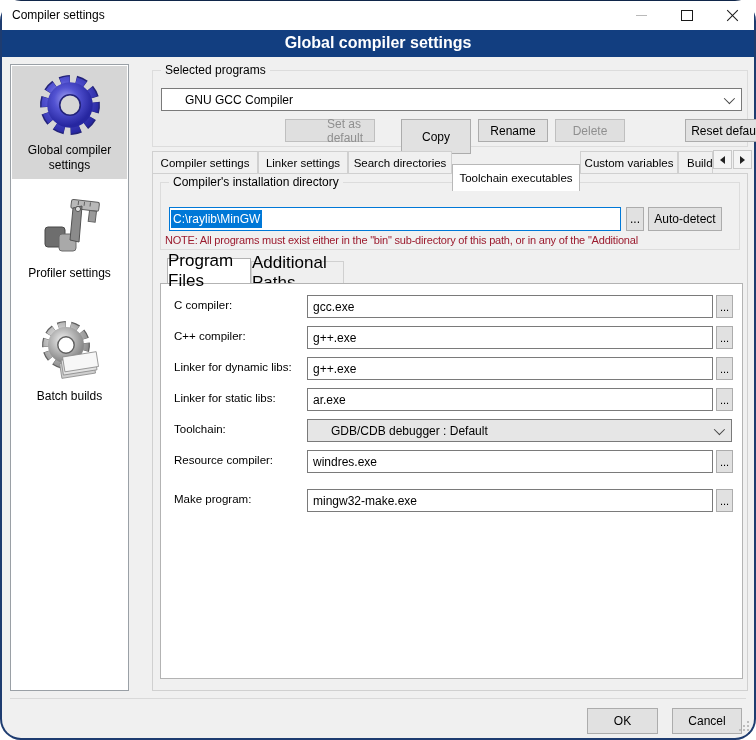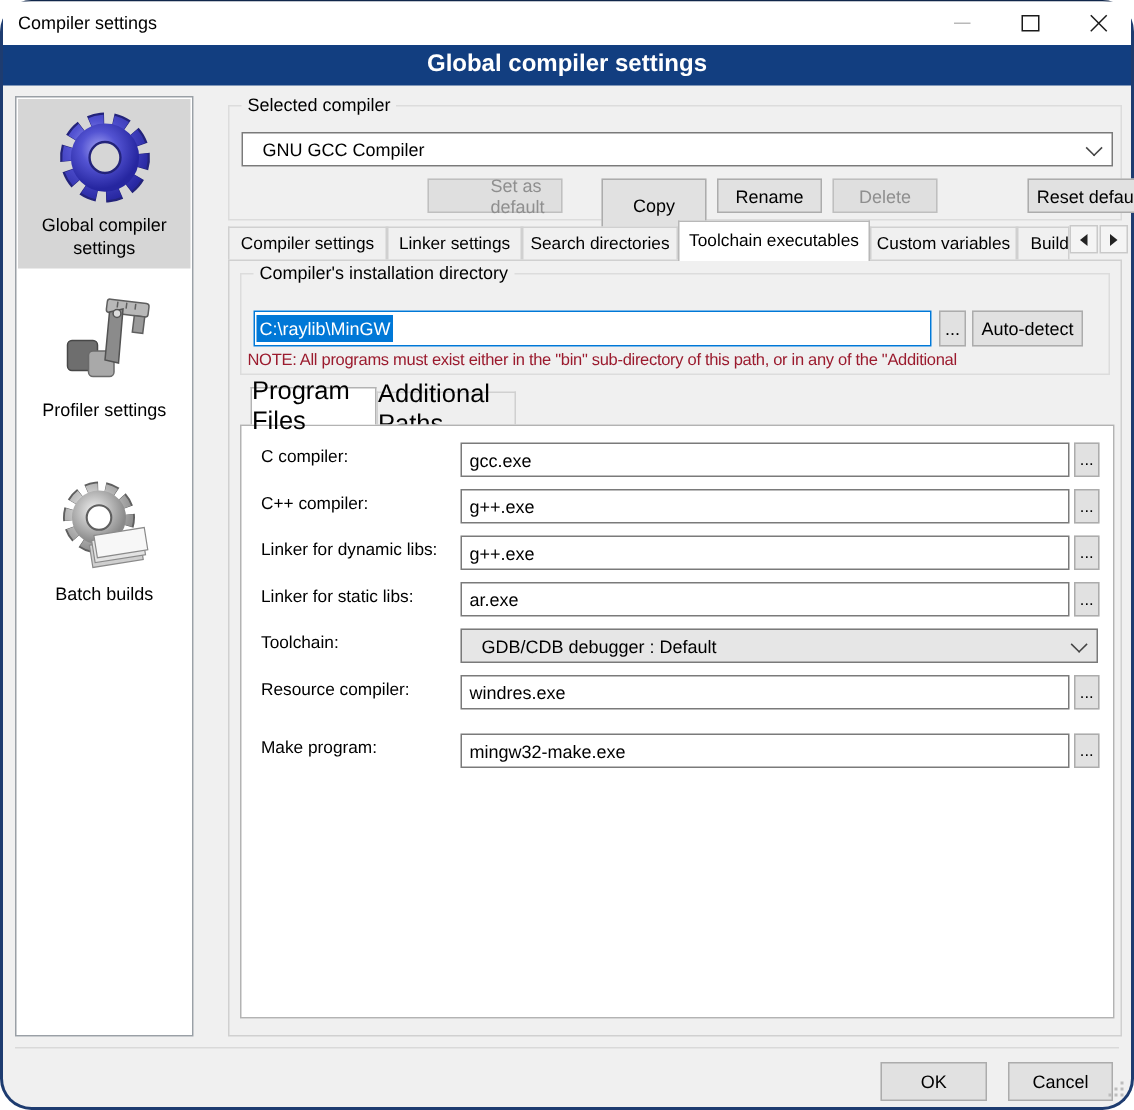--- a/index.html
+++ b/index.html
@@ -30,41 +30,41 @@
   .side-item .slabel{margin-top:6px;line-height:15px;width:112px;}
   .si-0{top:1px;height:113px;} .si-1{top:124px;height:104px;} .si-2{top:247px;height:106px;}
 
   
   .groupbox{position:absolute;border:1px solid #dcdcdc;box-sizing:border-box;}
   .grouplabel{position:absolute;top:-8px;left:8px;background:#f0f0f0;padding:0 4px;font-size:12px;}
 
   .gb-compiler{left:150px;top:69px;width:596px;height:77px;}
 
   
-  .combo{position:absolute;box-sizing:border-box;background:#fff;border:1px solid #7a7a7a;display:flex;align-items:center;padding-left:13px;text-align:center;}
+  .combo{position:absolute;box-sizing:border-box;background:#fff;border:1px solid #7a7a7a;display:flex;align-items:center;padding-left:23px;text-align:center;}
   .combo .chev{position:absolute;right:9px;top:7px;width:7px;height:7px;border-right:1.3px solid #444;border-bottom:1.3px solid #444;transform:rotate(45deg) translateY(-2px);}
   .combo.gray{background:#e6e6e6;}
 
   .combo-compiler{left:8px;top:17px;width:581px;height:23px;}
 
   
   .btn{position:absolute;box-sizing:border-box;background:#e1e1e1;border:1px solid #acacac;display:flex;align-items:center;justify-content:center;font-size:12px;cursor:default;}
   .btn.disabled{background:#dfdfdf;border-color:#bfbfbf;color:#8f8f8f;}
   .btn-setdefault{left:132px;top:48px;width:90px;height:23px;padding-left:41px;}
   .btn-copy{left:248px;top:48px;width:70px;height:35px;}
   .btn-rename{left:325px;top:48px;width:70px;height:23px;}
   .btn-delete{left:402px;top:48px;width:70px;height:23px;}
   .btn-reset{left:500px;top:48px;width:89px;height:23px;margin-left:32px;}
 
   
   .tab{position:absolute;box-sizing:border-box;top:150px;height:23px;background:#f0f0f0;border:1px solid #d0d0d0;border-bottom:none;
        display:flex;align-items:center;justify-content:center;font-size:11.5px;white-space:nowrap;overflow:hidden;z-index:1;}
   .tab.active{top:146px;height:27px;background:#fff;border-color:#b8b8b8;z-index:3;}
   .t0{left:150px;width:106px;} .t1{left:256px;width:90px;} .t2{left:346px;width:104px;}
-  .t3{left:450px;width:128px;} .t4{left:578px;width:98px;}
+  .t3{left:450px;width:128px;margin-top:17px;} .t4{left:578px;width:98px;}
   .t5{left:676px;width:35px;justify-content:flex-start;padding-left:8px;}
   .tabarrow{position:absolute;top:149px;width:19px;height:19px;box-sizing:border-box;background:#f4f4f4;border:1px solid #c9c9c9;display:flex;align-items:center;justify-content:center;z-index:2;}
   .ta-left{left:711px;} .ta-right{left:731px;}
   .tri-l{width:0;height:0;border-top:4px solid transparent;border-bottom:4px solid transparent;border-right:5px solid #222;}
   .tri-r{width:0;height:0;border-top:4px solid transparent;border-bottom:4px solid transparent;border-left:5px solid #222;}
 
   
   .tabpage{position:absolute;left:150px;top:172px;width:596px;height:518px;background:#f0f0f0;border:1px solid #d0d0d0;box-sizing:border-box;z-index:2;}
   .gb-dir{left:7px;top:8px;width:580px;height:68px;}
   .dirfield{position:absolute;left:16px;top:33px;width:452px;height:24px;box-sizing:border-box;background:#fff;border:1px solid #0078d7;display:flex;align-items:center;padding-left:1px;}
@@ -172,21 +172,21 @@
             <rect x="24" y="39" width="34" height="15" fill="#e3e3e3" stroke="#8a8a8a" stroke-width="0.8"></rect>
             <rect x="26" y="36" width="34" height="15" fill="#f7f7f7" stroke="#8a8a8a" stroke-width="0.8"></rect>
           </g>
         </svg>
       </div>
       <div class="slabel">Batch builds</div>
     </div>
   </div>
 
   <div class="groupbox gb-compiler">
-    <span class="grouplabel">Selected compiler</span>
+    <span class="grouplabel">Selected programs</span>
     <div class="combo combo-compiler">
       <span>GNU GCC Compiler</span>
       <span class="chev"></span>
     </div>
     <div class="btn disabled btn-setdefault">Set as default</div>
     <div class="btn btn-copy">Copy</div>
     <div class="btn btn-rename">Rename</div>
     <div class="btn disabled btn-delete">Delete</div>
     <div class="btn btn-reset">Reset defaults</div>
   </div>

